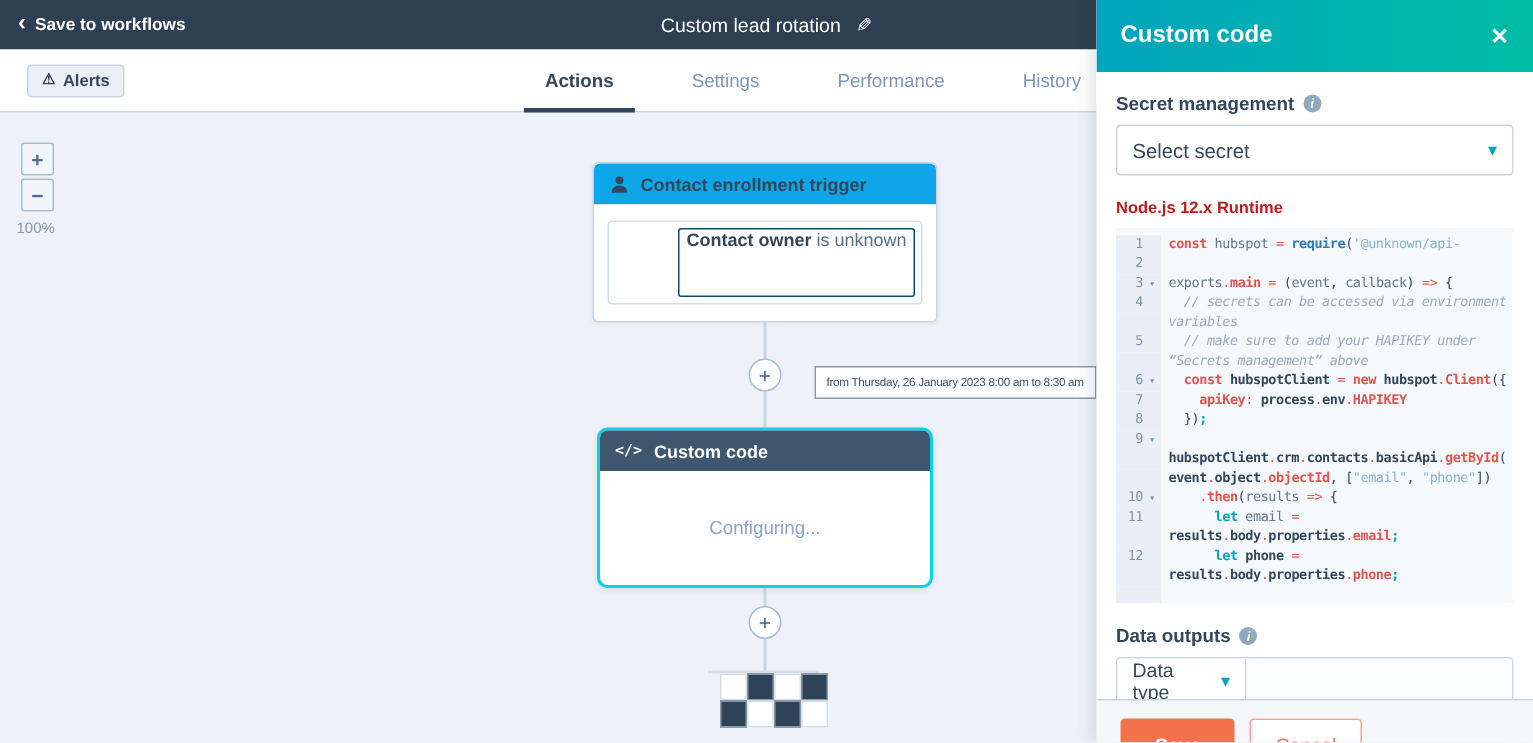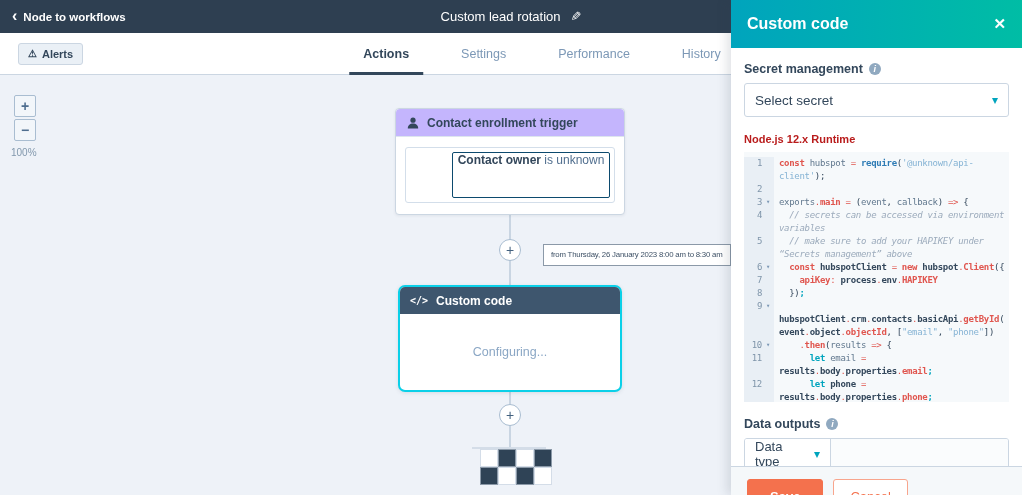--- a/index.html
+++ b/index.html
@@ -38,21 +38,21 @@
 
   .vline { position:absolute; width:2px; background:#c9d5e2; left:509px; }
   .vline1 { top:140px; height:70px; } .vline2 { top:317px; height:56px; }
   .plus-btn { position:absolute; left:499px; width:22px; height:22px; border-radius:50%; background:#fff;
               border:1px solid #a9bdd1; color:#43617f; font-size:14px; display:flex; align-items:center;
               justify-content:center; cursor:pointer; z-index:2; }
   .plus1 { top:164px; } .plus2 { top:329px; }
 
   .trigger-card { position:absolute; left:395px; top:33px; width:230px; height:107px; background:#fff;
                   border:1px solid #cbd6e2; border-radius:4px; box-shadow:0 1px 3px rgba(45,62,80,.08); cursor:pointer; }
-  .trigger-head { height:28px; background:#c4b5fd; border-bottom:1px solid #dde5ee; border-radius:4px 4px 0 0;
+  .trigger-head { height:28px; background:#0ea5e9; border-bottom:1px solid #dde5ee; border-radius:4px 4px 0 0;
                   display:flex; align-items:center; gap:7px; padding:0 10px; }
   .trigger-head .t-title { font-size:12px; font-weight:bold; color:#33475b; }
   .trigger-body { padding:10px 9px; }
   .cond-outer { border:1px solid #d3deea; border-radius:3px; height:56px; padding:4px; }
   .cond-inner { border:1px solid #0c4a6e; border-radius:2px; height:100%; display:flex; justify-content:center;margin-left:42px; }
   .cond-text { font-size:12px; color:#516f8f; }
   .cond-text b { color:#33475b; }
 
   .tooltip { position:absolute; left:543px; top:169px; background:#fff; border:1px solid #8b99a8;
              padding:4px 7px; font-size:7.8px; letter-spacing:-0.2px; color:#3e5166; line-height:1.55; white-space:nowrap; z-index:3; }
@@ -122,21 +122,21 @@
                 font-size:13px; font-family:inherit; cursor:pointer; }
 
   .person-svg { display:block; }
 </style>
 </head>
 <body>
 
 <div class="topbar">
   <div class="back-link">
     <span class="back-chev">‹</span>
-    <span>Node to workflows</span>
+    <span>Save to workflows</span>
   </div>
   <div class="title-wrap">
     <span class="wf-title">Custom lead rotation</span>
     <span class="pencil">✎</span>
   </div>
 </div>
 
 <div class="tabbar">
   <div class="alerts-btn">
     <span class="warn-ico">⚠</span>
@@ -240,27 +240,20 @@
     <div class="editor">
         <div class="crow">
           <span class="gut">
             <span class="gnum">1</span>
             <span class="garr"></span>
           </span>
           <span class="ctext"><span class="tk-k">const</span><span class="tk-w"> hubspot </span><span class="tk-o">=</span><span class="tk-b"> require</span><span class="tk-p">(</span><span class="tk-s">'@unknown/api-</span></span>
         </div>
         <div class="crow">
           <span class="gut">
-            <span class="gnum"></span>
-            <span class="garr"></span>
-          </span>
-          <span class="ctext"><span class="tk-s">client'</span><span class="tk-p">);</span></span>
-        </div>
-        <div class="crow">
-          <span class="gut">
             <span class="gnum">2</span>
             <span class="garr"></span>
           </span>
           <span class="ctext"></span>
         </div>
         <div class="crow">
           <span class="gut">
             <span class="gnum">3</span>
             <span class="garr">▾</span>
           </span>

